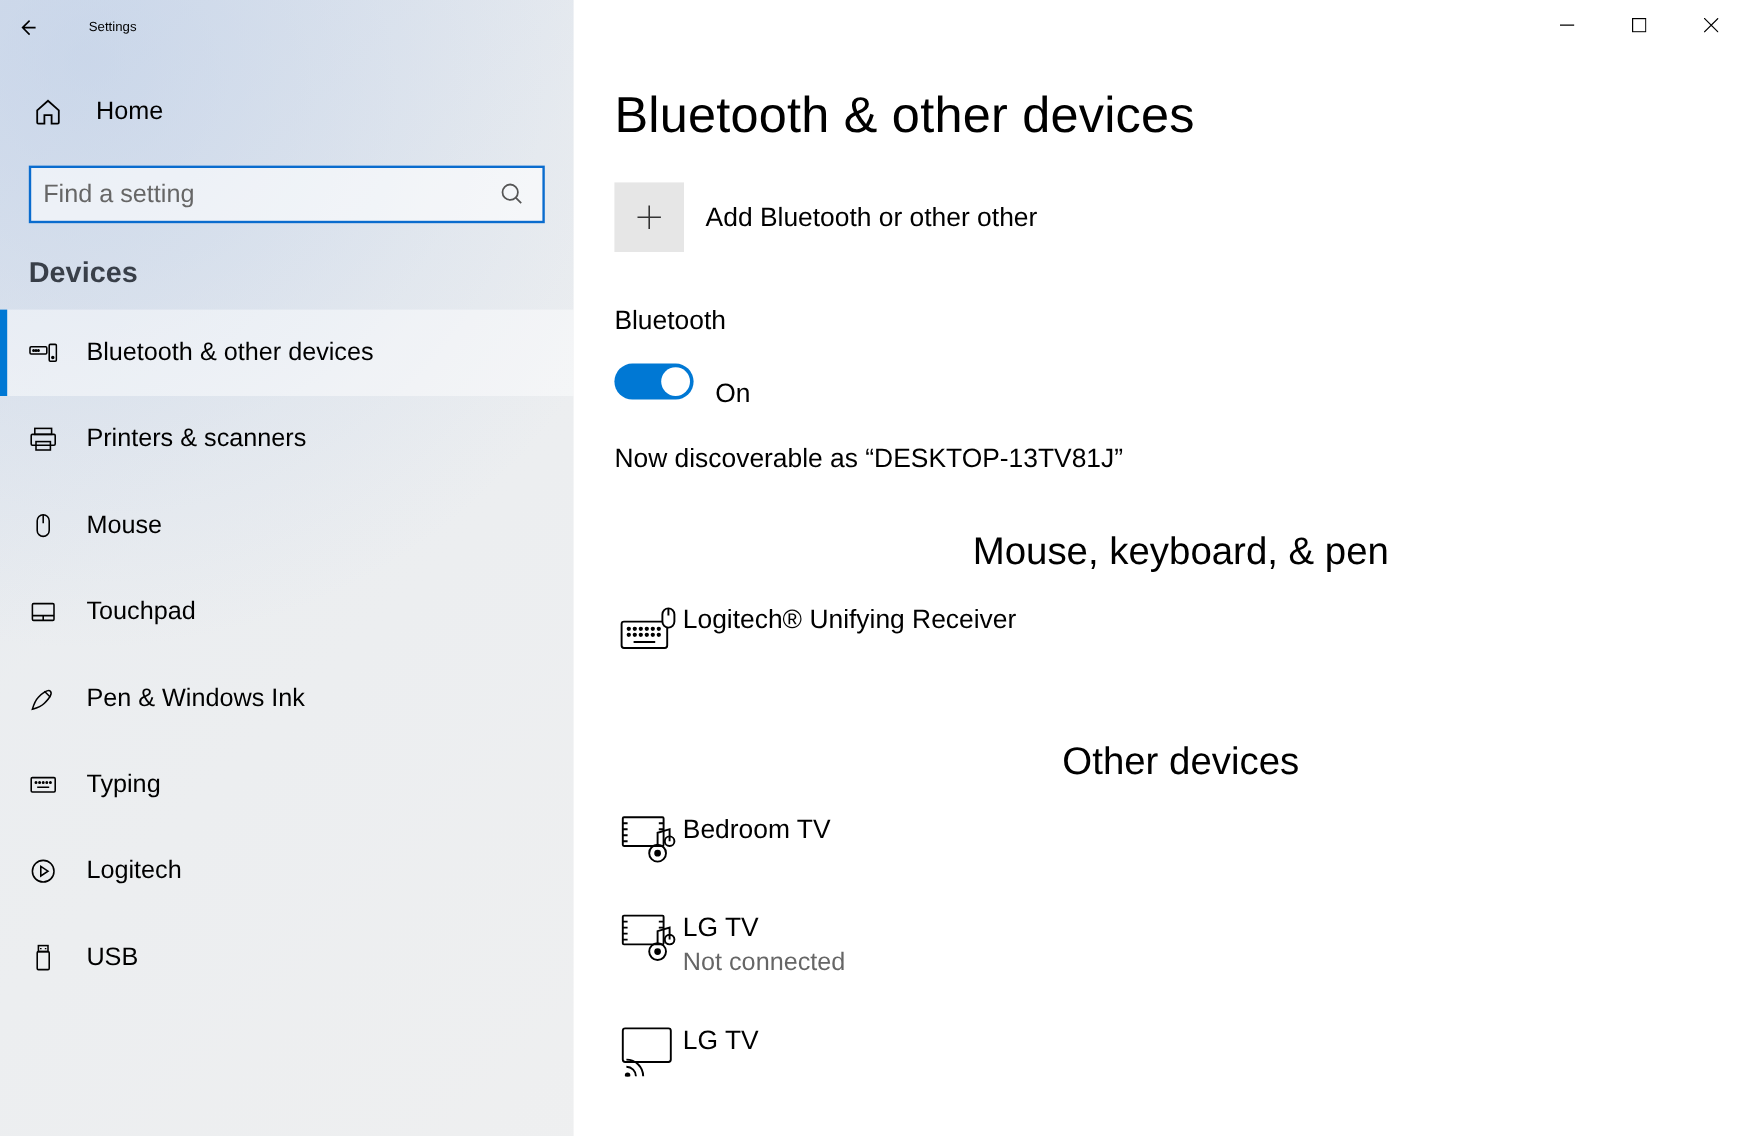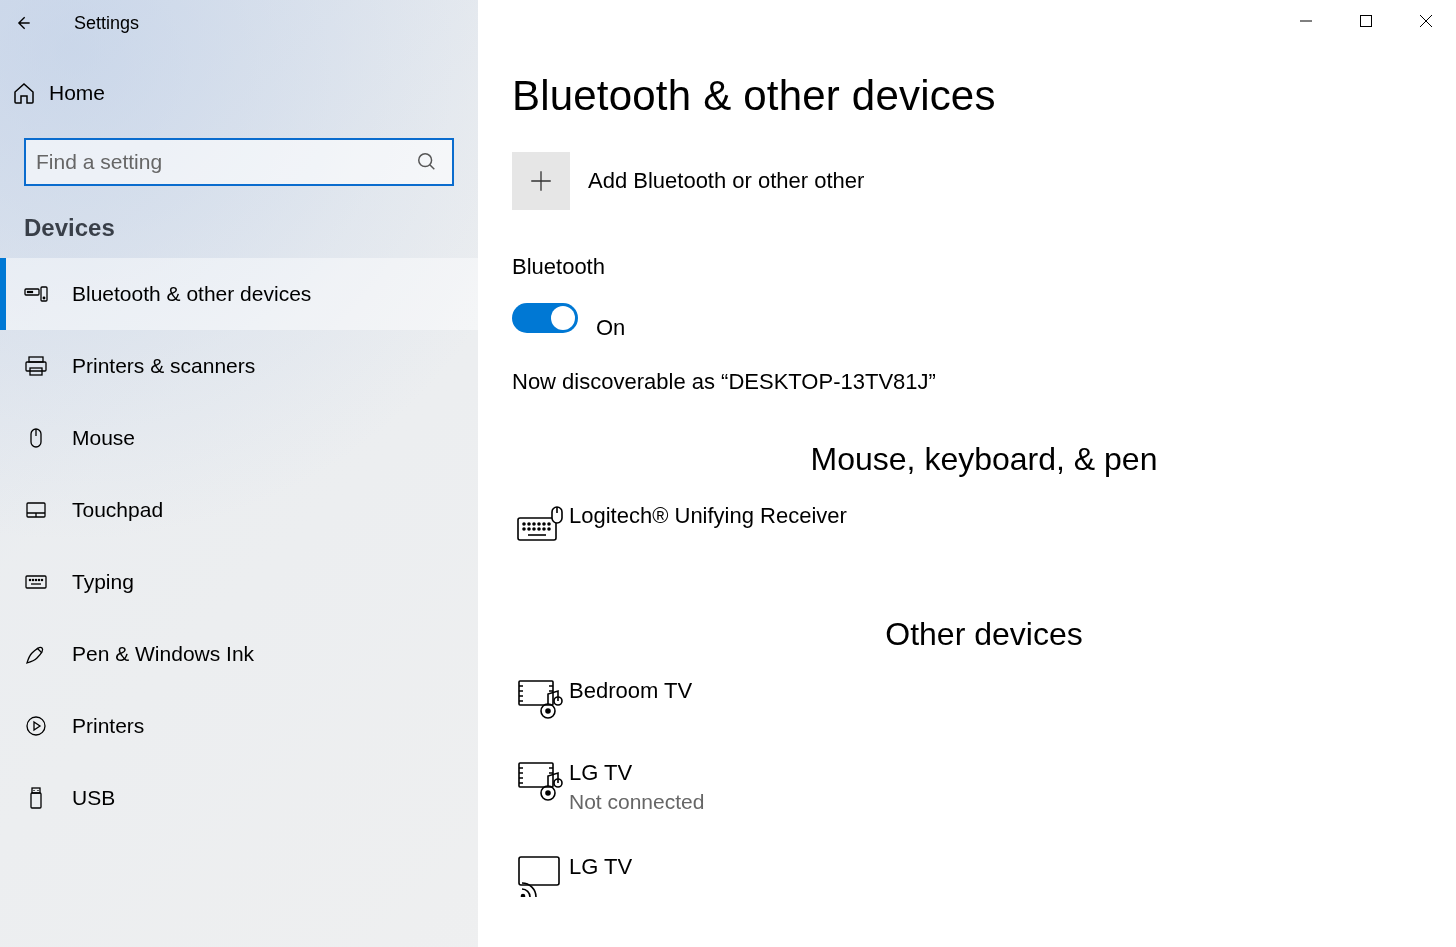--- a/index.html
+++ b/index.html
@@ -10,39 +10,39 @@
 
 .titlebar {
   position: absolute; top: 0; left: 0; right: 0; height: 46px;
   display: flex; align-items: center; z-index: 10;
 }
 .back-btn {
   width: 46px; height: 46px; display: flex; align-items: center; justify-content: center;
   cursor: pointer;
 }
 .back-btn svg { width: 20px; height: 20px; }
-.title-text { font-size: 18px; color: #000; margin-left: 28px; font-weight: 400; }
+.title-text { font-size: 11px; color: #000; margin-left: 28px; font-weight: 400; }
 .win-controls { position: absolute; right: 0; top: 0; display: flex; }
 .win-btn { width: 60px; height: 42px; display: flex; align-items: center; justify-content: center; cursor: pointer; }
 .win-btn svg { width: 12px; height: 12px; }
 
 
 .sidebar {
   width: 478px; height: 100%;
   background: linear-gradient(135deg, rgba(200,210,225,0.6), rgba(215,220,225,0.5) 40%, rgba(218,220,222,0.45));
   padding-top: 60px;
   position: relative;
 }
 .sidebar::before {
   content:""; position:absolute; inset:0;
   background: radial-gradient(circle at 15% 5%, rgba(180,200,230,0.5), transparent 50%);
   pointer-events:none;
 }
 .home-row {
-  display: flex; align-items: center; height: 66px; padding-left: 12px; gap: 13px;
+  display: flex; align-items: center; height: 66px; padding-left: 28px; gap: 28px;
   cursor: pointer; font-size: 21px; color: #000; position:relative;
 }
 .home-row svg { width: 24px; height: 24px; }
 .search-box {
   margin: 12px 24px 18px 24px; position: relative;
   border: 2px solid #0a6cce; background: rgba(255,255,255,0.6);
   height: 48px; display: flex; align-items: center; padding: 0 44px 0 10px;
 }
 .search-box input {
   border: none; outline: none; background: transparent; width: 100%;
@@ -178,46 +178,46 @@
           <path d="M12 3v7"></path>
         </svg>
       <span>Mouse</span>
     </div>
     <div class="nav-item">
       <svg viewBox="0 0 24 24" fill="none" stroke="#000" stroke-width="1.3">
           <rect x="3" y="5" width="18" height="14" rx="1"></rect>
           <path d="M3 15h18M12 15v4"></path>
         </svg>
       <span>Touchpad</span>
+    </div>
+    <div class="nav-item">
+      <svg viewBox="0 0 24 24" fill="none" stroke="#000" stroke-width="1.3">
+          <path d="M3 21s2-7 5-10 8-7 10-5-2 7-5 10-10 5-10 5z"></path>
+          <path d="M13 6l5 5"></path>
+        </svg>
+      <span>Pen &amp; Windows Ink</span>
     </div>
     <div class="nav-item">
       <svg viewBox="0 0 24 24" fill="none" stroke="#000" stroke-width="1.3">
           <rect x="2" y="6" width="20" height="12" rx="1"></rect>
           <circle cx="6" cy="10" r=".6" fill="#000"></circle>
           <circle cx="9" cy="10" r=".6" fill="#000"></circle>
           <circle cx="12" cy="10" r=".6" fill="#000"></circle>
           <circle cx="15" cy="10" r=".6" fill="#000"></circle>
           <circle cx="18" cy="10" r=".6" fill="#000"></circle>
           <path d="M7 14h10"></path>
         </svg>
       <span>Typing</span>
     </div>
     <div class="nav-item">
       <svg viewBox="0 0 24 24" fill="none" stroke="#000" stroke-width="1.3">
-          <path d="M3 21s2-7 5-10 8-7 10-5-2 7-5 10-10 5-10 5z"></path>
-          <path d="M13 6l5 5"></path>
-        </svg>
-      <span>Pen &amp; Windows Ink</span>
-    </div>
-    <div class="nav-item">
-      <svg viewBox="0 0 24 24" fill="none" stroke="#000" stroke-width="1.3">
           <circle cx="12" cy="12" r="9"></circle>
           <path d="M10 8l6 4-6 4V8z" fill="none"></path>
         </svg>
-      <span>Printers</span>
+      <span>Logitech</span>
     </div>
     <div class="nav-item">
       <svg viewBox="0 0 24 24" fill="none" stroke="#000" stroke-width="1.3">
           <rect x="8" y="2" width="8" height="5"></rect>
           <rect x="7" y="7" width="10" height="15" rx="1"></rect>
           <path d="M10 4v1M14 4v1"></path>
         </svg>
       <span>USB</span>
     </div>
   </div>

